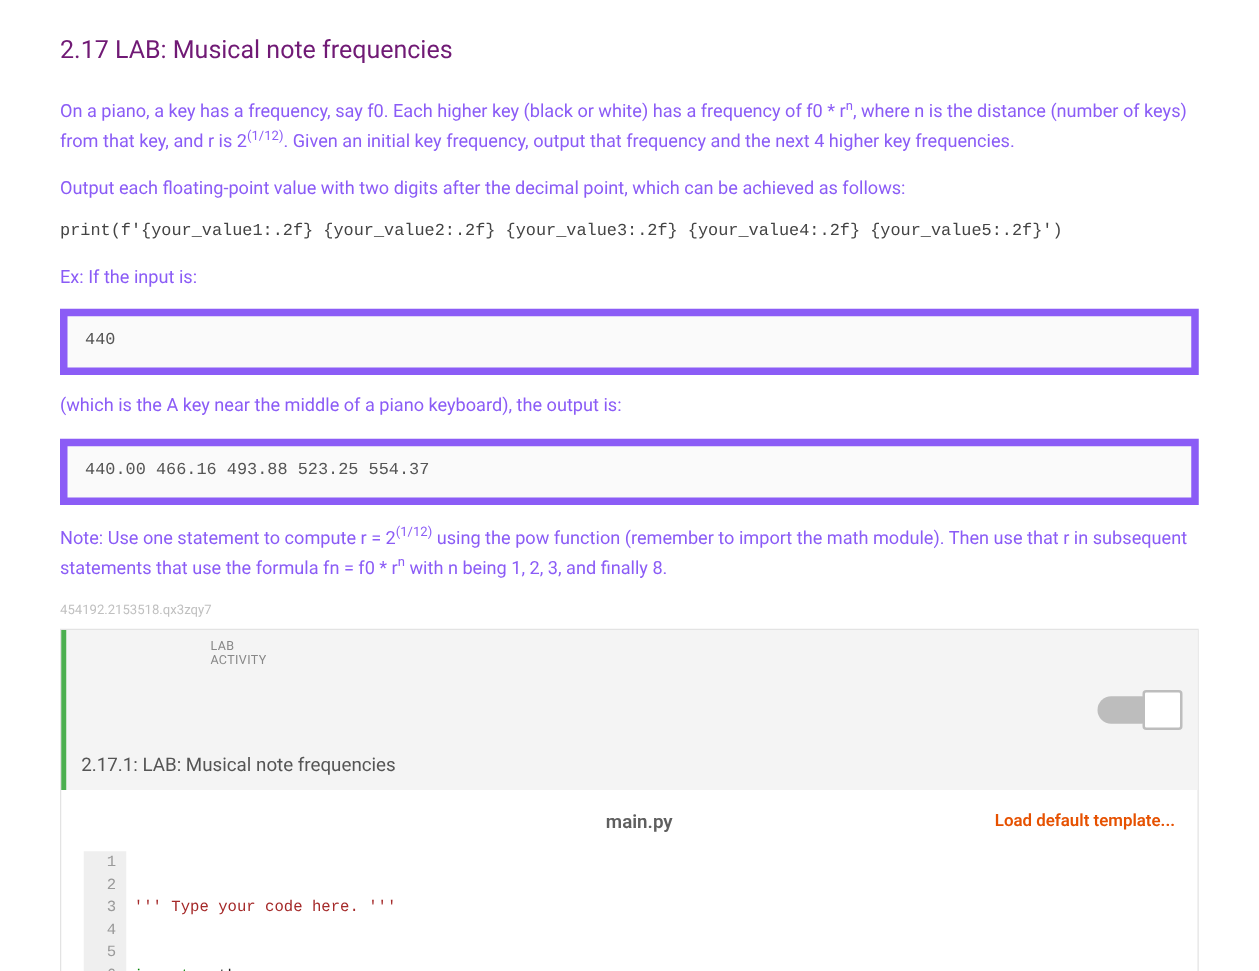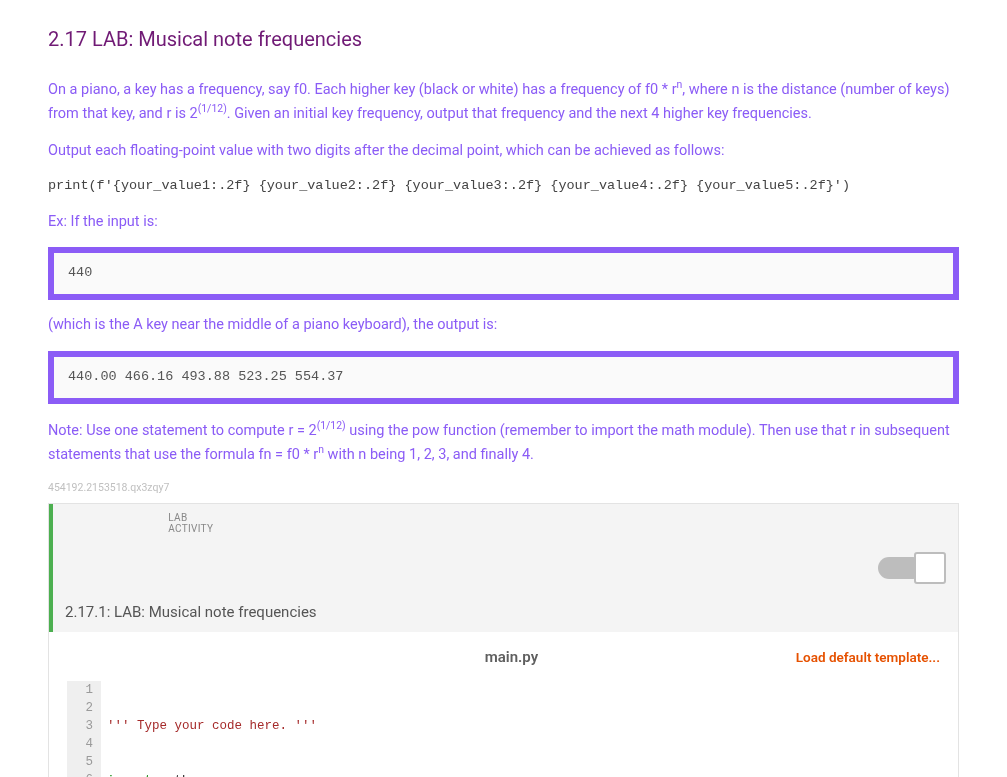--- a/index.html
+++ b/index.html
@@ -158,21 +158,21 @@
 
   <p>Ex: If the input is:</p>
 
   <div class="io-block">440</div>
 
   <p>(which is the A key near the middle of a piano keyboard), the output is:</p>
 
   <div class="io-block">440.00 466.16 493.88 523.25 554.37</div>
 
   <p>
-    <span>Note: Use one statement to compute r = 2</span><sup>(1/12)</sup><span> using the pow function (remember to import the math module). Then use that r in subsequent statements that use the formula fn = f0 * r</span><sup>n</sup><span> with n being 1, 2, 3, and finally 4.</span>
+    <span>Note: Use one statement to compute r = 2</span><sup>(1/12)</sup><span> using the pow function (remember to import the math module). Then use that r in subsequent statements that use the formula fn = f0 * r</span><sup>n</sup><span> with n being 1, 2, 3, and finally 8.</span>
   </p>
 
   <div class="tiny-meta">454192.2153518.qx3zqy7</div>
 
   <div class="lab-box">
     <div class="lab-header">
       <div class="lab-header-left">
         <div class="lab-badge">
           <div>LAB</div>
           <div>ACTIVITY</div>

